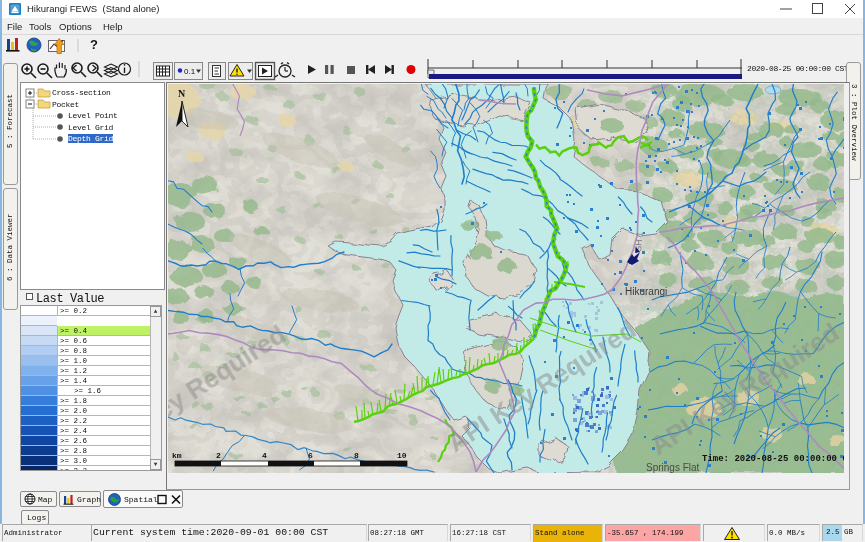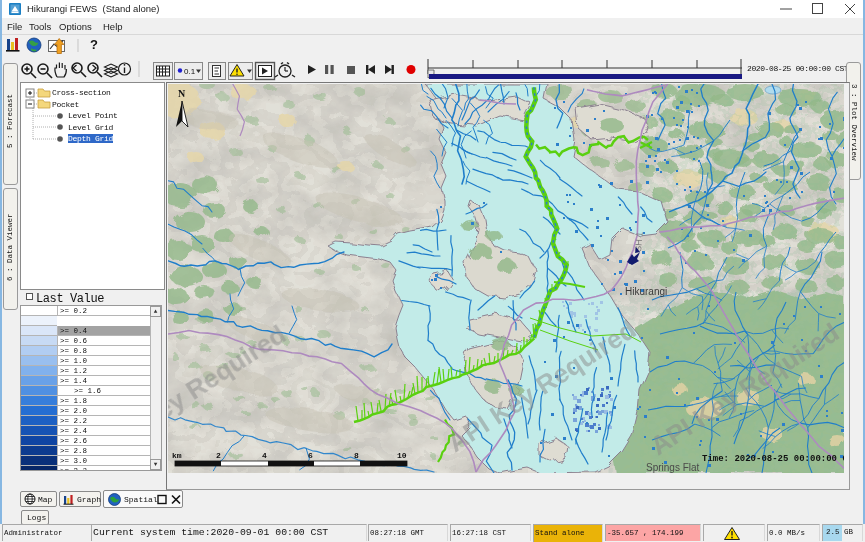--- a/index.html
+++ b/index.html
@@ -180,21 +180,21 @@
 <div class="abs" style="left:20px;top:290px;width:145px;height:200px;background:#f0f0f0"></div>
 <div class="abs" style="left:26px;top:293px;width:7px;height:7px;background:#fff;border:1px solid #555"></div>
 <div class="abs mono" style="left:36px;top:292px;font-size:12px;color:#111;letter-spacing:-0.4px">Last Value</div>
 <div class="abs" style="left:20px;top:305px;width:142px;height:166px;background:#fff;border:1px solid #999"></div>
 <div style="position:absolute;left:21px;top:306px;width:129px;height:164px;overflow:hidden">
     <div style="position:absolute;left:0px;top:0px;width:36px;height:10px;background:#ffffff;border-bottom:1px solid #b5b5b5"></div>
     <div style="position:absolute;left:36px;top:0px;width:93px;height:10px;border-bottom:1px solid #b5b5b5;border-left:1px solid #b5b5b5;background:#fff;font:7.5px 'Liberation Mono',monospace;color:#111;padding-left:2px;line-height:10px">&gt;= 0</div>
     <div style="position:absolute;left:0px;top:10px;width:36px;height:10px;background:#ecf2fb;border-bottom:1px solid #b5b5b5"></div>
     <div style="position:absolute;left:36px;top:0;width:93px;height:10px;border-bottom:1px solid #b5b5b5;border-left:1px solid #b5b5b5;background:#fff;font:7.5px 'Liberation Mono',monospace;color:#111;padding-left:2px;line-height:10px">&gt;= 0.2</div>
     <div style="position:absolute;left:0px;top:20px;width:36px;height:10px;background:#dae6f8;border-bottom:1px solid #b5b5b5"></div>
-    <div style="position:absolute;left:36px;top:20px;width:93px;height:10px;border-bottom:1px solid #b5b5b5;border-left:1px solid #b5b5b5;background:#a3a3a3;font:7.5px 'Liberation Mono',monospace;color:#111;padding-left:2px;line-height:10px">&gt;= 0.4</div>
+    <div style="position:absolute;left:36px;top:20px;width:93px;height:10px;border-bottom:1px solid #b5b5b5;border-left:1px solid #b5b5b5;background:#bef264;font:7.5px 'Liberation Mono',monospace;color:#111;padding-left:2px;line-height:10px">&gt;= 0.4</div>
     <div style="position:absolute;left:0px;top:30px;width:36px;height:10px;background:#c7daf4;border-bottom:1px solid #b5b5b5"></div>
     <div style="position:absolute;left:36px;top:30px;width:93px;height:10px;border-bottom:1px solid #b5b5b5;border-left:1px solid #b5b5b5;background:#fff;font:7.5px 'Liberation Mono',monospace;color:#111;padding-left:2px;line-height:10px">&gt;= 0.6</div>
     <div style="position:absolute;left:0px;top:40px;width:36px;height:10px;background:#b1cdf2;border-bottom:1px solid #b5b5b5"></div>
     <div style="position:absolute;left:36px;top:40px;width:93px;height:10px;border-bottom:1px solid #b5b5b5;border-left:1px solid #b5b5b5;background:#fff;font:7.5px 'Liberation Mono',monospace;color:#111;padding-left:2px;line-height:10px">&gt;= 0.8</div>
     <div style="position:absolute;left:0px;top:50px;width:36px;height:10px;background:#99bfef;border-bottom:1px solid #b5b5b5"></div>
     <div style="position:absolute;left:36px;top:50px;width:93px;height:10px;border-bottom:1px solid #b5b5b5;border-left:1px solid #b5b5b5;background:#fff;font:7.5px 'Liberation Mono',monospace;color:#111;padding-left:2px;line-height:10px">&gt;= 1.0</div>
     <div style="position:absolute;left:0px;top:60px;width:36px;height:10px;background:#81b1ed;border-bottom:1px solid #b5b5b5"></div>
     <div style="position:absolute;left:36px;top:60px;width:93px;height:10px;border-bottom:1px solid #b5b5b5;border-left:1px solid #b5b5b5;background:#fff;font:7.5px 'Liberation Mono',monospace;color:#111;padding-left:2px;line-height:10px">&gt;= 1.2</div>
     <div style="position:absolute;left:0px;top:70px;width:36px;height:10px;background:#69a1e8;border-bottom:1px solid #b5b5b5"></div>
     <div style="position:absolute;left:36px;top:70px;width:93px;height:10px;border-bottom:1px solid #b5b5b5;border-left:1px solid #b5b5b5;background:#fff;font:7.5px 'Liberation Mono',monospace;color:#111;padding-left:2px;line-height:10px">&gt;= 1.4</div>

